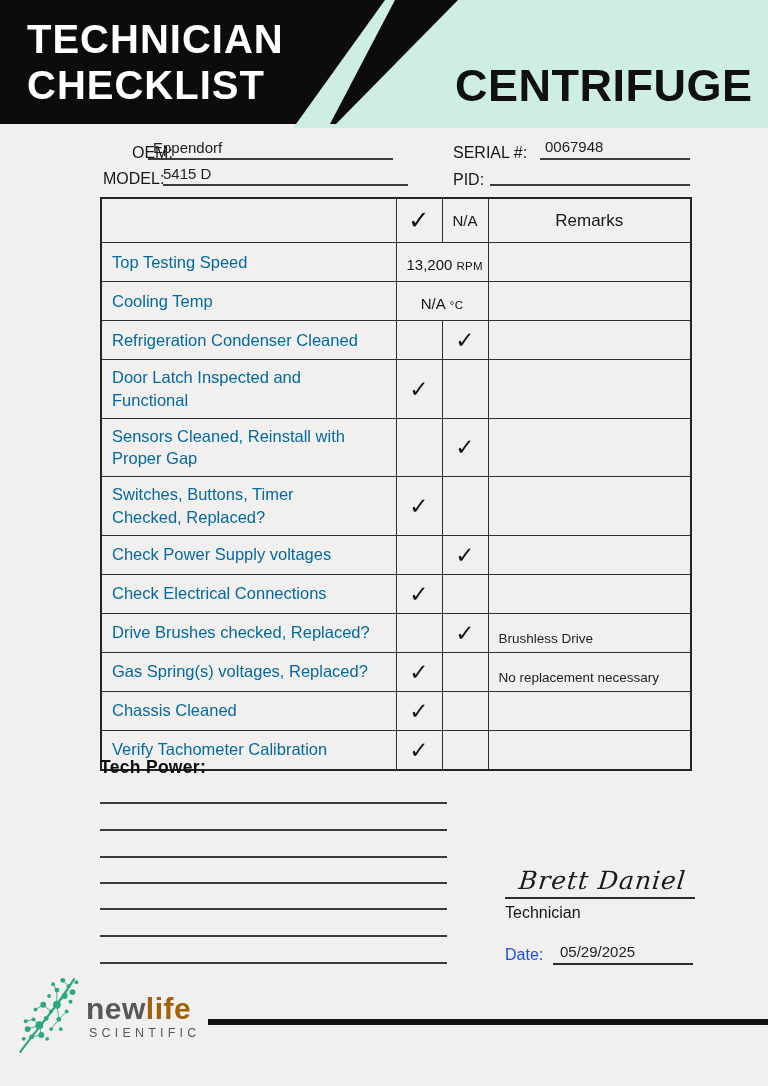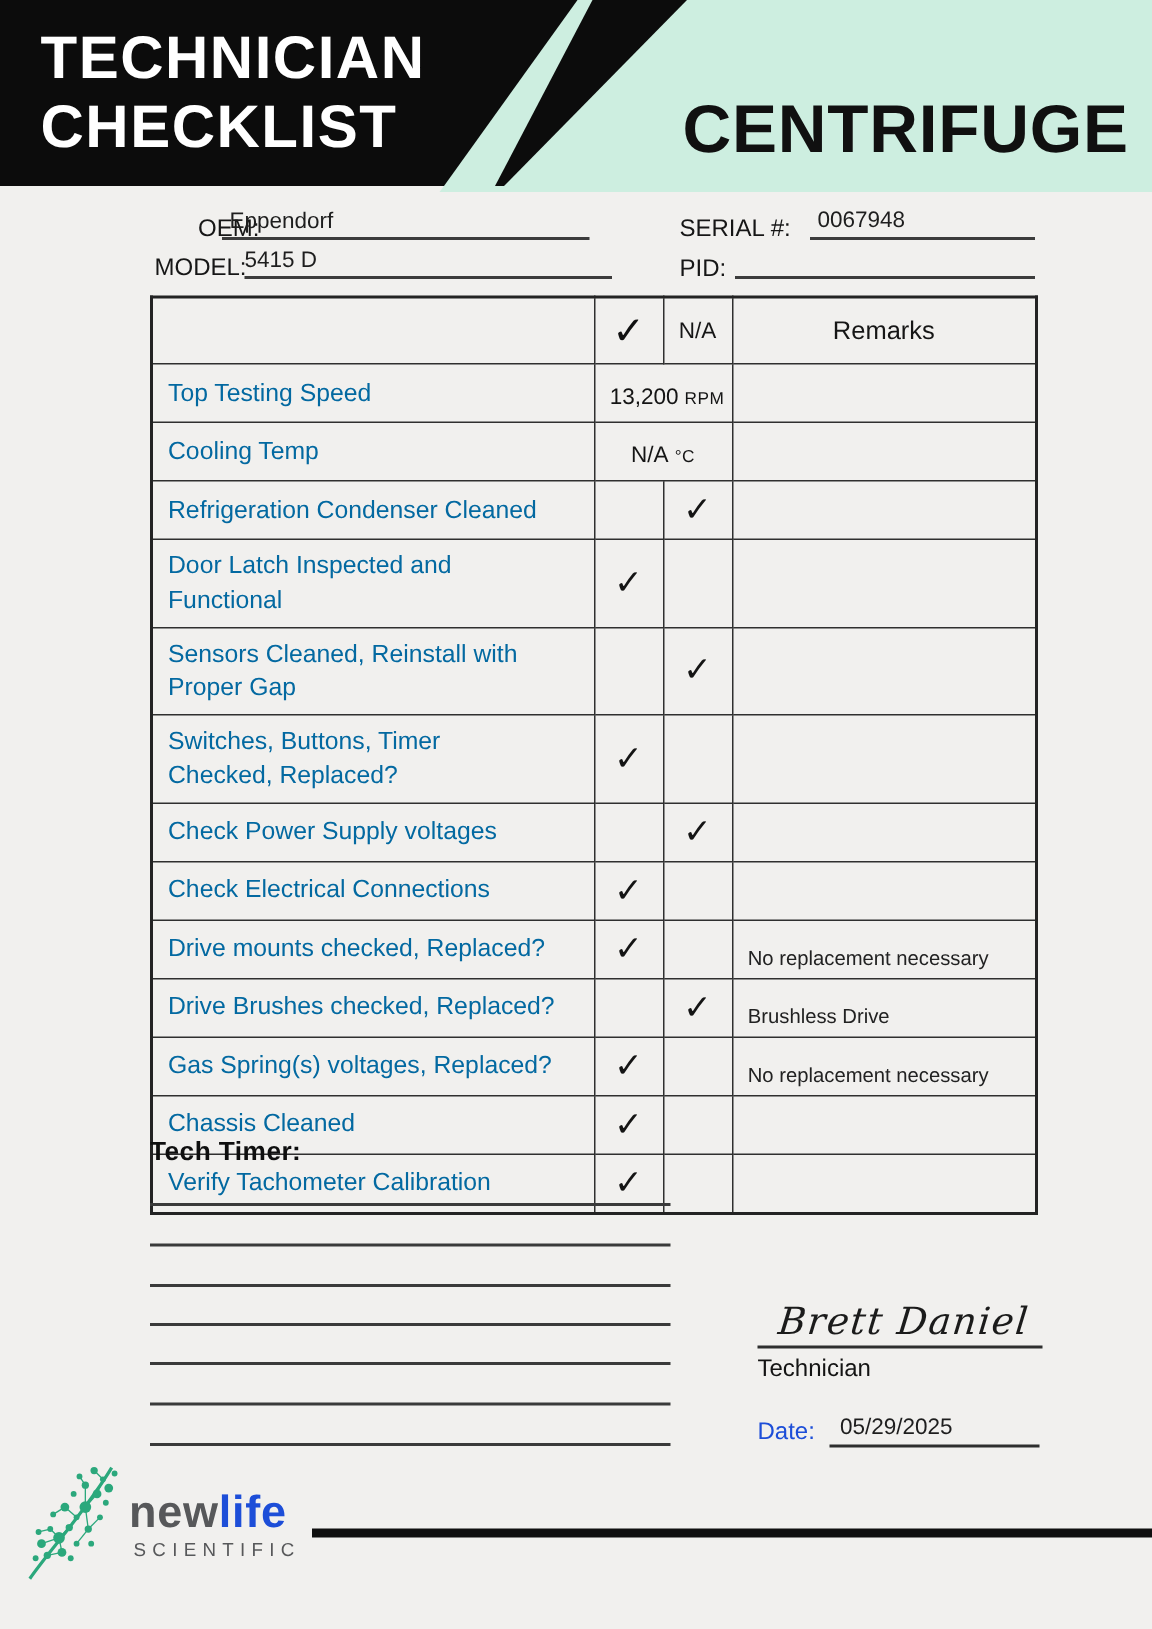--- a/index.html
+++ b/index.html
@@ -80,21 +80,21 @@
   .sig-line { position: absolute; left: 505px; top: 897px; width: 190px; height: 1.6px; background: #2e2e2e; }
   .sig-role { position: absolute; left: 505px; top: 904px; font-size: 16px; font-weight: 500; color: #141414; }
   .date-label { position: absolute; left: 505px; top: 946px; font-size: 16px; font-weight: 400; color: #1d4ed8; }
   .date-value { position: absolute; left: 560px; top: 943px; font-size: 15px; color: #1e1e1e; }
   .date-line { position: absolute; left: 553px; top: 963px; width: 140px; height: 1.6px; background: #2e2e2e; }
 
   
   .leaf { position: absolute; left: 14px; top: 972px; }
   .brand { position: absolute; left: 86px; top: 992px; font-size: 30px; font-weight: 700; letter-spacing: 0.5px; }
   .brand .b1 { color: #57585a; }
-  .brand .b2 { color: #1d4ed8; }
+  .brand .b2 { color: #a16207; }
   .brand-sub {
     position: absolute; left: 89px; top: 1026px;
     font-size: 12.5px; font-weight: 500; letter-spacing: 4.2px; color: #57585a;
   }
   .footer-rule { position: absolute; left: 208px; top: 1019px; width: 560px; height: 6px; background: #101010; }
 </style>
 </head>
 <body>
 
 <div class="banner">
@@ -186,26 +186,20 @@
         <td class="mid">✓</td>
         <td class="remark"></td>
       </tr>
       <tr>
         <td class="row-label">Check Electrical Connections</td>
         <td class="mid">✓</td>
         <td class="mid"></td>
         <td class="remark"></td>
       </tr>
       <tr>
-        <td class="row-label">Drive mounts checked, Replaced?</td>
-        <td class="mid">✓</td>
-        <td class="mid"></td>
-        <td class="remark">No replacement necessary</td>
-      </tr>
-      <tr>
         <td class="row-label">Drive Brushes checked, Replaced?</td>
         <td class="mid"></td>
         <td class="mid">✓</td>
         <td class="remark">Brushless Drive</td>
       </tr>
       <tr>
         <td class="row-label">Gas Spring(s) voltages, Replaced?</td>
         <td class="mid">✓</td>
         <td class="mid"></td>
         <td class="remark">No replacement necessary</td>
@@ -218,21 +212,21 @@
       </tr>
       <tr>
         <td class="row-label">Verify Tachometer Calibration</td>
         <td class="mid">✓</td>
         <td class="mid"></td>
         <td class="remark"></td>
       </tr>
     </tbody>
 </table>
 
-<div class="notes-heading">Tech Timer:</div>
+<div class="notes-heading">Tech Power:</div>
 <div>
     <div class="note-line" style="top: 802px;"></div>
     <div class="note-line" style="top: 829px;"></div>
     <div class="note-line" style="top: 856px;"></div>
     <div class="note-line" style="top: 882px;"></div>
     <div class="note-line" style="top: 908px;"></div>
     <div class="note-line" style="top: 935px;"></div>
     <div class="note-line" style="top: 962px;"></div>
   </div>
 

